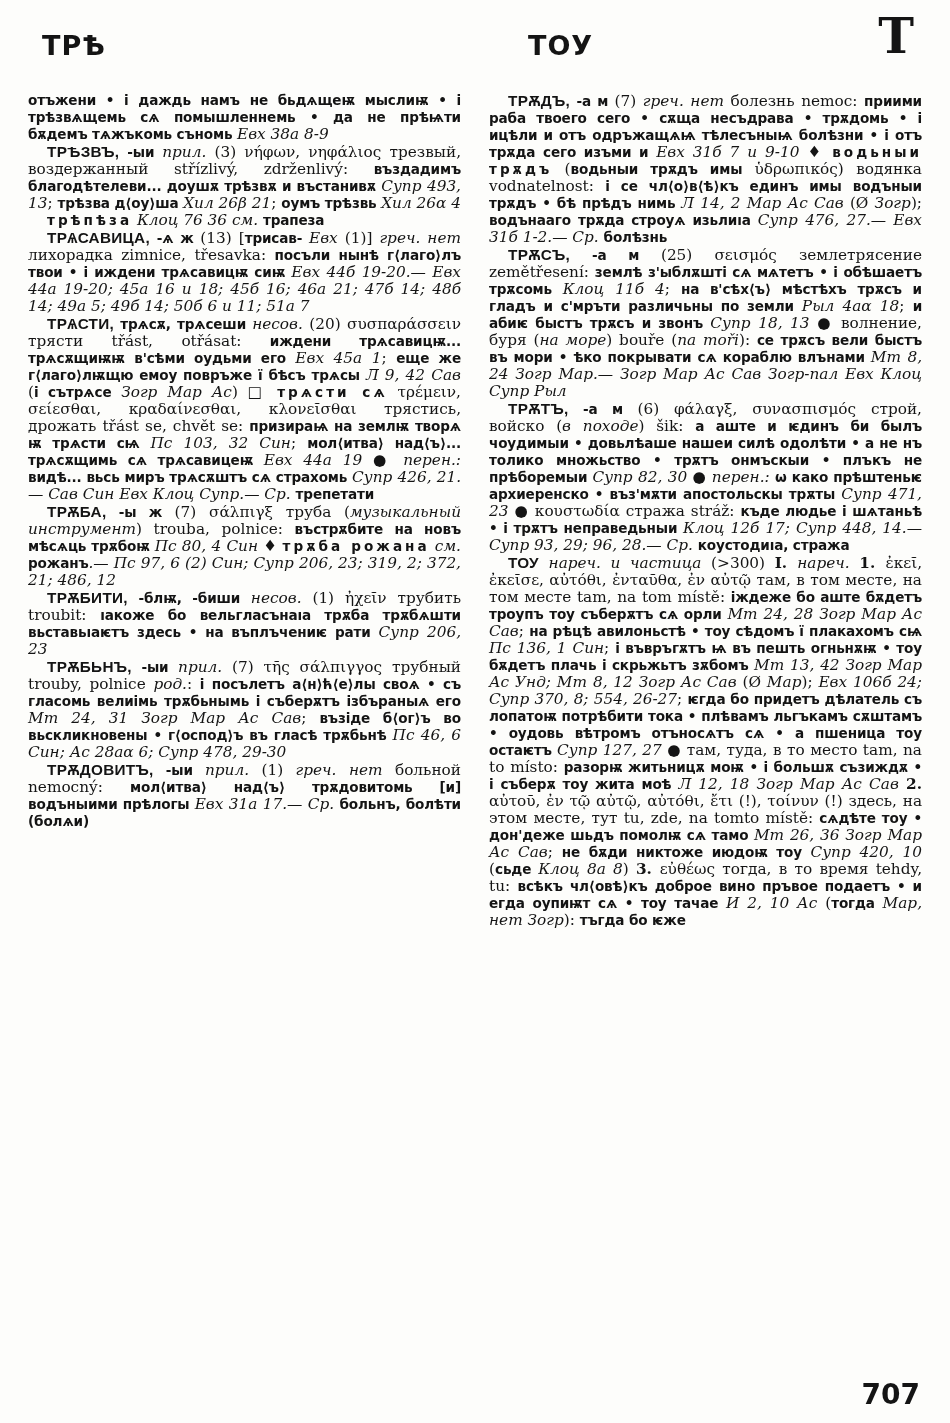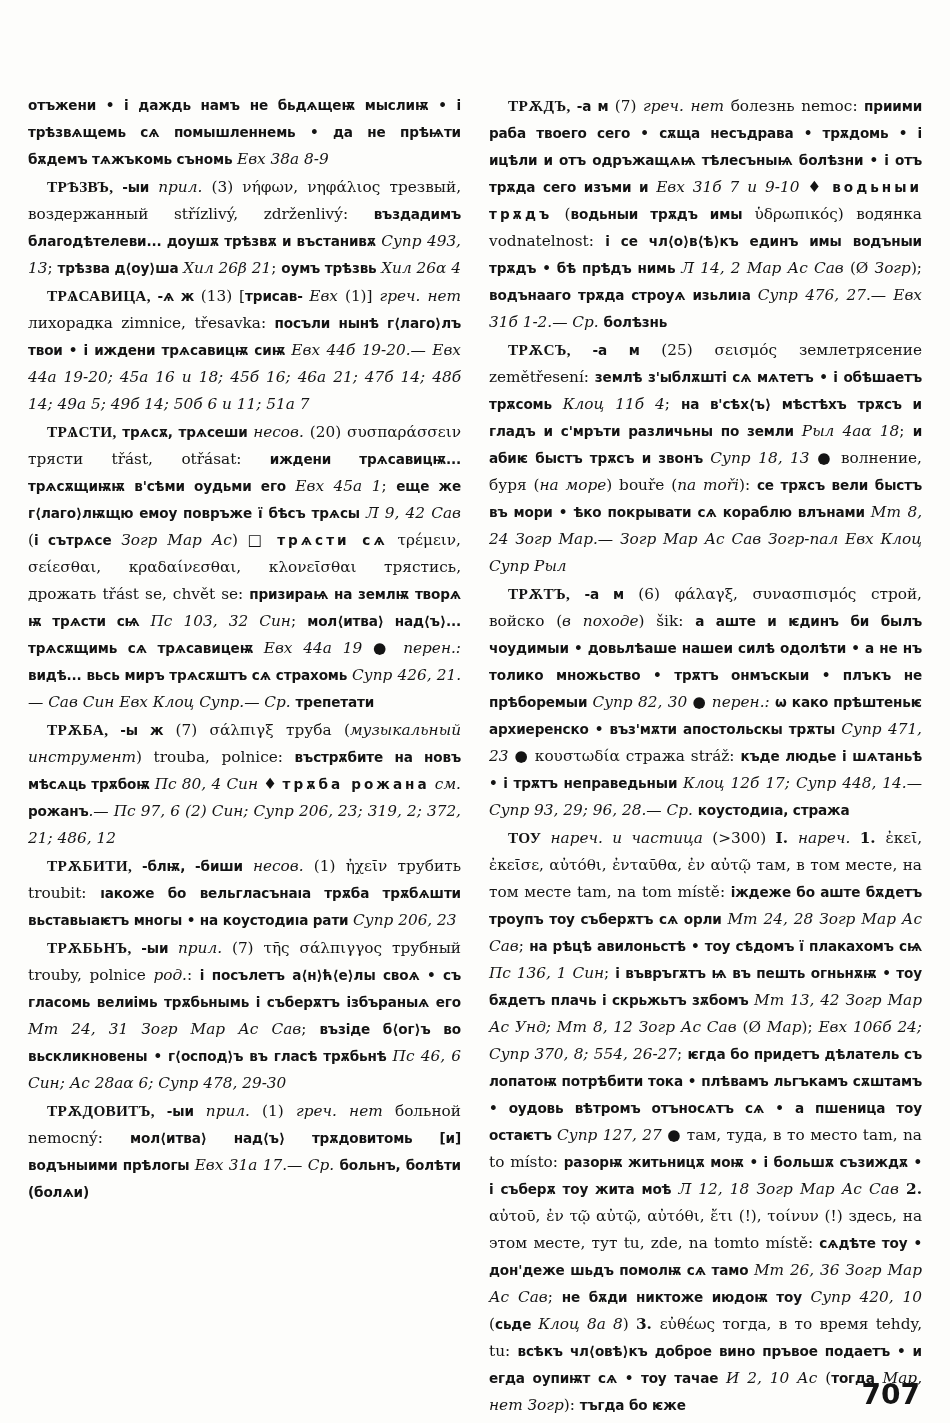--- a/index.html
+++ b/index.html
@@ -31,28 +31,28 @@
   }
   
   .columns {
     position:absolute; top:92px; left:28px; right:28px;
     display:flex; gap:28px;
   }
   .col {
     width:433px;
     text-align:justify;
     font-size:15.3px;
-    line-height:27px;
+    line-height:17px;
   }
   p.entry { margin:0; text-indent:19px; }
   p.entry.cont { text-indent:0; }
   
   .run-h {
     font-weight:bold;
-    font-family:Liberation Serif, serif;
+    font-family:Liberation Sans, sans-serif;
     letter-spacing:0.3px;
     margin-top:37px;
   }
   .run-c {
     font-family:"DejaVu Sans", sans-serif;
     font-weight:700;
     font-size:13.6px;
     letter-spacing:-0.15px;
   }
   .run-s {
@@ -69,29 +69,35 @@
     position:absolute; bottom:12px; right:30px;
     font-family:"DejaVu Sans", sans-serif;
     font-weight:bold; font-size:28px;
   }
 </style>
 </head>
 <body>
 
 <div class="page">
 
+  <div class="running-head">
+    <span class="guide guide-left">ТРѢ</span>
+    <span class="guide guide-right">ТОУ</span>
+    <span class="section-letter">Т</span>
+  </div>
 
   <div class="columns">
     <div class="col" id="col-left">
         <p class="entry cont"><span class="run-c">отъжени • і даждь намъ не бьдѧщеѭ мыслиѭ • і трѣзвѧщемь сѧ помышленнемь • да не прѣѩти бѫдемъ тѧжъкомь съномь </span><span class="run-i">Евх 38а 8-9</span></p>
         <p class="entry"><span class="run-h">ТРѢЗВЪ,</span><span class="run-c"> -ыи </span><span class="run-i">прил.</span><span class="run-r"> (3) νήφων, νηφάλιος трезвый, воздержанный střízlivý, zdrženlivý: </span><span class="run-c">въздадимъ благодѣтелеви... доушѫ трѣзвѫ и въстанивѫ </span><span class="run-i">Супр 493, 13</span><span class="run-r">; </span><span class="run-c">трѣзва д⟨оу⟩ша </span><span class="run-i">Хил 26β 21</span><span class="run-r">; </span><span class="run-c">оумъ трѣзвь </span><span class="run-i">Хил 26α 4</span></p>
+        <p class="entry"><span class="run-s">трѣпѣза</span><span class="run-i"> Клоц 76 36 см. </span><span class="run-c">трапеза</span></p>
         <p class="entry"><span class="run-h">ТРѦСАВИЦА,</span><span class="run-c"> -ѧ ж </span><span class="run-r">(13) [</span><span class="run-c">трисав- </span><span class="run-i">Евх </span><span class="run-r">(1)] </span><span class="run-i">греч. нет </span><span class="run-r">лихорадка zimnice, třesavka: </span><span class="run-c">посъли нынѣ г⟨лаго⟩лъ твои • і иждени трѧсавицѭ сиѭ </span><span class="run-i">Евх 44б 19-20.— Евх 44а 19-20; 45а 16 и 18; 45б 16; 46а 21; 47б 14; 48б 14; 49а 5; 49б 14; 50б 6 и 11; 51а 7</span></p>
         <p class="entry"><span class="run-h">ТРѦСТИ,</span><span class="run-c"> трѧсѫ, трѧсеши </span><span class="run-i">несов.</span><span class="run-r"> (20) συσπαράσσειν трясти třást, otřásat: </span><span class="run-c">иждени трѧсавицѭ... трѧсѫщиѭѭ в'сѣми оудьми его </span><span class="run-i">Евх 45а 1</span><span class="run-r">; </span><span class="run-c">еще же г⟨лаго⟩лѭщю емоу повръже ї бѣсъ трѧсы </span><span class="run-i">Л 9, 42 Сав </span><span class="run-r">(</span><span class="run-c">і сътрѧсе </span><span class="run-i">Зогр Мар Ас</span><span class="run-r">) □ </span><span class="run-s">трѧсти сѧ</span><span class="run-r"> τρέμειν, σείεσθαι, κραδαίνεσθαι, κλονεῖσθαι трястись, дрожать třást se, chvět se: </span><span class="run-c">призираѩ на землѭ творѧ ѭ трѧсти сѩ </span><span class="run-i">Пс 103, 32 Син</span><span class="run-r">; </span><span class="run-c">мол⟨итва⟩ над⟨ъ⟩... трѧсѫщимь сѧ трѧсавицеѭ </span><span class="run-i">Евх 44а 19</span><span class="run-r"> ● </span><span class="run-i">перен.: </span><span class="run-c">видѣ... вьсь миръ трѧсѫштъ сѧ страхомь </span><span class="run-i">Супр 426, 21.— Сав Син Евх Клоц Супр.— Ср. </span><span class="run-c">трепетати</span></p>
         <p class="entry"><span class="run-h">ТРѪБА,</span><span class="run-c"> -ы ж </span><span class="run-r">(7) σάλπιγξ труба (</span><span class="run-i">музыкальный инструмент</span><span class="run-r">) trouba, polnice: </span><span class="run-c">въстрѫбите на новъ мѣсѧць трѫбоѭ </span><span class="run-i">Пс 80, 4 Син</span><span class="run-r"> ♦ </span><span class="run-s">трѫба рожана</span><span class="run-i"> см. </span><span class="run-c">рожанъ</span><span class="run-i">.— Пс 97, 6 (2) Син; Супр 206, 23; 319, 2; 372, 21; 486, 12</span></p>
-        <p class="entry"><span class="run-h">ТРѪБИТИ,</span><span class="run-c"> -блѭ, -биши </span><span class="run-i">несов.</span><span class="run-r"> (1) ἠχεῖν трубить troubit: </span><span class="run-c">ıакоже бо вельгласънаıа трѫба трѫбѧшти вьставьıаѥтъ многы • на коустодиıа рати </span><span class="run-i">Супр 206, 23</span></p>
+        <p class="entry"><span class="run-h">ТРѪБИТИ,</span><span class="run-c"> -блѭ, -биши </span><span class="run-i">несов.</span><span class="run-r"> (1) ἠχεῖν трубить troubit: </span><span class="run-c">ıакоже бо вельгласънаıа трѫба трѫбѧшти вьставьıаѥтъ здесь • на въплъчениѥ рати </span><span class="run-i">Супр 206, 23</span></p>
         <p class="entry"><span class="run-h">ТРѪБЬНЪ,</span><span class="run-c"> -ыи </span><span class="run-i">прил.</span><span class="run-r"> (7) τῆς σάλπιγγος трубный trouby, polnice </span><span class="run-i">род.</span><span class="run-r">: </span><span class="run-c">і посълетъ а⟨н⟩ћ⟨е⟩лы своѧ • съ гласомь велиімь трѫбьнымь і съберѫтъ ізбъраныѧ его </span><span class="run-i">Мт 24, 31 Зогр Мар Ас Сав</span><span class="run-r">; </span><span class="run-c">възіде б⟨ог⟩ъ во вьскликновены • г⟨оспод⟩ъ въ гласѣ трѫбьнѣ </span><span class="run-i">Пс 46, 6 Син; Ас 28аα 6; Супр 478, 29-30</span></p>
         <p class="entry"><span class="run-h">ТРѪДОВИТЪ,</span><span class="run-c"> -ыи </span><span class="run-i">прил.</span><span class="run-r"> (1) </span><span class="run-i">греч. нет </span><span class="run-r">больной nemocný: </span><span class="run-c">мол⟨итва⟩ над⟨ъ⟩ трѫдовитомь [и] водъныими прѣлогы </span><span class="run-i">Евх 31а 17.— Ср. </span><span class="run-c">больнъ, болѣти (болѧи)</span></p>
       </div>
     <div class="col" id="col-right">
         <p class="entry"><span class="run-h">ТРѪДЪ,</span><span class="run-c"> -а м </span><span class="run-r">(7) </span><span class="run-i">греч. нет </span><span class="run-r">болезнь nemoc: </span><span class="run-c">приими раба твоего сего • сѫща несъдрава • трѫдомь • і ицѣли и отъ одръжащѧѩ тѣлесъныѩ болѣзни • і отъ трѫда сего изъми и </span><span class="run-i">Евх 31б 7 и 9-10</span><span class="run-r"> ♦ </span><span class="run-s">водьныи трѫдъ</span><span class="run-r"> (</span><span class="run-c">водьныи трѫдъ имы </span><span class="run-r">ὑδρωπικός) водянка vodnatelnost: </span><span class="run-c">і се чл⟨о⟩в⟨ѣ⟩къ единъ имы водъныи трѫдъ • бѣ прѣдъ нимь </span><span class="run-i">Л 14, 2 Мар Ас Сав </span><span class="run-r">(Ø </span><span class="run-i">Зогр</span><span class="run-r">); </span><span class="run-c">водънааго трѫда строуѧ изьлиıа </span><span class="run-i">Супр 476, 27.— Евх 31б 1-2.— Ср. </span><span class="run-c">болѣзнь</span></p>
         <p class="entry"><span class="run-h">ТРѪСЪ,</span><span class="run-c"> -а м </span><span class="run-r">(25) σεισμός землетрясение zemětřesení: </span><span class="run-c">землѣ з'ыблѫшті сѧ мѧтетъ • і обѣшаетъ трѫсомь </span><span class="run-i">Клоц 11б 4</span><span class="run-r">; </span><span class="run-c">на в'сѣх⟨ъ⟩ мѣстѣхъ трѫсъ и гладъ и с'мръти различьны по земли </span><span class="run-i">Рыл 4аα 18</span><span class="run-r">; </span><span class="run-c">и абиѥ быстъ трѫсъ и звонъ </span><span class="run-i">Супр 18, 13</span><span class="run-r"> ● волнение, буря (</span><span class="run-i">на море</span><span class="run-r">) bouře (</span><span class="run-i">na moři</span><span class="run-r">): </span><span class="run-c">се трѫсъ вели быстъ въ мори • ѣко покрывати сѧ кораблю влънами </span><span class="run-i">Мт 8, 24 Зогр Мар.— Зогр Мар Ас Сав Зогр-пал Евх Клоц Супр Рыл</span></p>
         <p class="entry"><span class="run-h">ТРѪТЪ,</span><span class="run-c"> -а м </span><span class="run-r">(6) φάλαγξ, συνασπισμός строй, войско (</span><span class="run-i">в походе</span><span class="run-r">) šik: </span><span class="run-c">а аште и ѥдинъ би былъ чоудимыи • довьлѣаше нашеи силѣ одолѣти • а не нъ толико множьство • трѫтъ онмъскыи • плъкъ не прѣборемыи </span><span class="run-i">Супр 82, 30</span><span class="run-r"> ● </span><span class="run-i">перен.: </span><span class="run-c">ѡ како прѣштеньѥ архиеренско • въз'мѫти апостольскы трѫты </span><span class="run-i">Супр 471, 23</span><span class="run-r"> ● κουστωδία стража stráž: </span><span class="run-c">къде людье і шѧтаньѣ • і трѫтъ неправедьныи </span><span class="run-i">Клоц 12б 17; Супр 448, 14.— Супр 93, 29; 96, 28.— Ср. </span><span class="run-c">коустодиıа, стража</span></p>
         <p class="entry"><span class="run-h">ТОУ</span><span class="run-i"> нареч. и частица </span><span class="run-r">(&gt;300) </span><span class="run-n">I. </span><span class="run-i">нареч. </span><span class="run-n">1. </span><span class="run-r">ἐκεῖ, ἐκεῖσε, αὐτόθι, ἐνταῦθα, ἐν αὐτῷ там, в том месте, на том месте tam, na tom místě: </span><span class="run-c">іждеже бо аште бѫдетъ троупъ тоу съберѫтъ сѧ орли </span><span class="run-i">Мт 24, 28 Зогр Мар Ас Сав</span><span class="run-r">; </span><span class="run-c">на рѣцѣ авилоньстѣ • тоу сѣдомъ ї плакахомъ сѩ </span><span class="run-i">Пс 136, 1 Син</span><span class="run-r">; </span><span class="run-c">і въвръгѫтъ ѩ въ пешть огньнѫѭ • тоу бѫдетъ плачь і скрьжьтъ зѫбомъ </span><span class="run-i">Мт 13, 42 Зогр Мар Ас Унд; Мт 8, 12 Зогр Ас Сав </span><span class="run-r">(Ø </span><span class="run-i">Мар</span><span class="run-r">); </span><span class="run-i">Евх 106б 24; Супр 370, 8; 554, 26-27</span><span class="run-r">; </span><span class="run-c">ѥгда бо придетъ дѣлатель съ лопатоѭ потрѣбити тока • плѣвамъ льгъкамъ сѫштамъ • оудовь вѣтромъ отъносѧтъ сѧ • а пшеница тоу остаѥтъ </span><span class="run-i">Супр 127, 27</span><span class="run-r"> ● там, туда, в то место tam, na to místo: </span><span class="run-c">разорѭ житьницѫ моѭ • і большѫ съзиждѫ • і съберѫ тоу жита моѣ </span><span class="run-i">Л 12, 18 Зогр Мар Ас Сав </span><span class="run-n">2. </span><span class="run-r">αὐτοῦ, ἐν τῷ αὐτῷ, αὐτόθι, ἔτι (!), τοίνυν (!) здесь, на этом месте, тут tu, zde, na tomto místě: </span><span class="run-c">сѧдѣте тоу • дон'деже шьдъ помолѭ сѧ тамо </span><span class="run-i">Мт 26, 36 Зогр Мар Ас Сав</span><span class="run-r">; </span><span class="run-c">не бѫди никтоже июдоѭ тоу </span><span class="run-i">Супр 420, 10 </span><span class="run-r">(</span><span class="run-c">сьде </span><span class="run-i">Клоц 8а 8</span><span class="run-r">) </span><span class="run-n">3. </span><span class="run-r">εὐθέως тогда, в то время tehdy, tu: </span><span class="run-c">всѣкъ чл⟨овѣ⟩къ доброе вино пръвое подаетъ • и егда оупиѭт сѧ • тоу тачае </span><span class="run-i">И 2, 10 Ас </span><span class="run-r">(</span><span class="run-c">тогда </span><span class="run-i">Мар, нет Зогр</span><span class="run-r">): </span><span class="run-c">тъгда бо ѥже</span></p>
       </div>
   </div>

